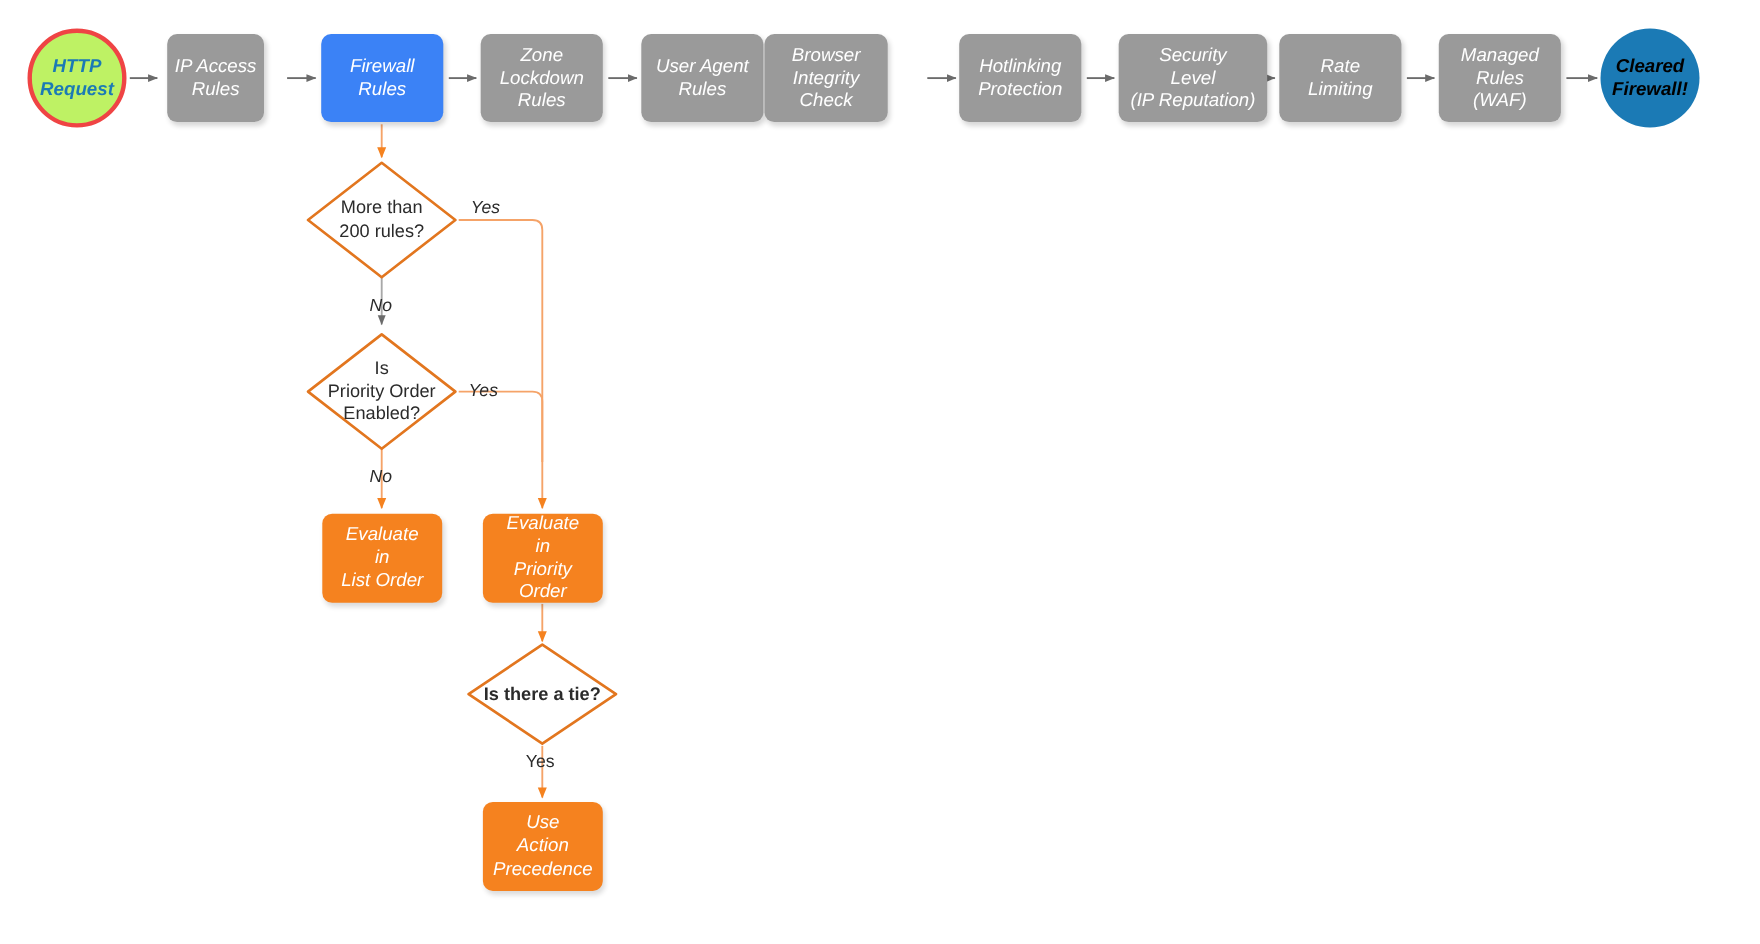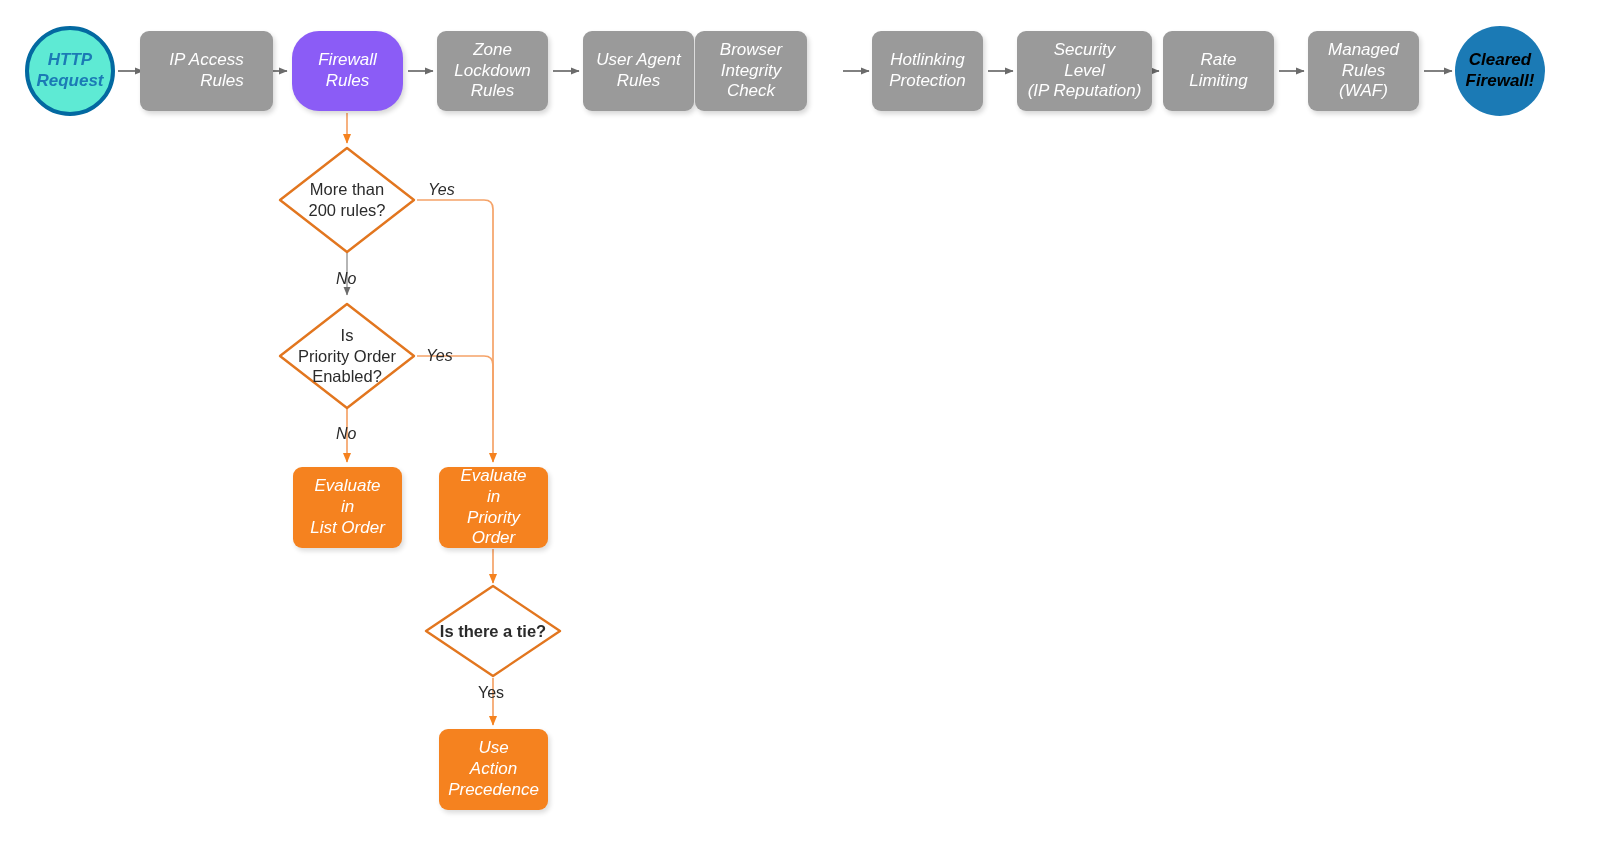--- a/index.html
+++ b/index.html
@@ -43,34 +43,33 @@
   .pbox {
     border-radius: 9px;
     background: #9a9a9a;
     color: #ffffff;
     font-style: italic;
     font-size: 17px;
     box-shadow: 2px 3px 5px rgba(0,0,0,0.16);
     padding: 2px 6px;
   }
   .pbox.accent {
-    background: #8b5cf6;
-    border-radius: 27px;
+    background: #3b82f6;
   }
 
   
   .circle {
     border-radius: 50%;
     font-weight: bold;
     font-style: italic;
     font-size: 17px;
   }
   .circle.start {
-    background: #5eead4;
-    border: 4px solid #0369a1;
+    background: #bef264;
+    border: 4px solid #ef4444;
     color: #1b7ab5;
   }
   .circle.end {
     background: #1b7ab5;
     color: #000000;
   }
 
   
   .diamond {
     background: transparent;
@@ -160,21 +159,21 @@
   <div class="node circle start" style="left:25px; top:26px; width:90px; height:90px;">
     <span class="boxtext">HTTP
 Request</span>
   </div>
 
   <div class="node circle end" style="left:1455px; top:26px; width:90px; height:90px;">
     <span class="boxtext">Cleared
 Firewall!</span>
   </div>
 
-  <div class="node pbox" style="left:140px; top:31px; width:133px; height:80px;text-align:right;">
+  <div class="node pbox" style="left:152px; top:31px; width:88px; height:80px;">
     <span class="boxtext">IP Access
 Rules</span>
   </div>
 
   <div class="node pbox accent" style="left:292px; top:31px; width:111px; height:80px;">
     <span class="boxtext">Firewall
 Rules</span>
   </div>
 
   <div class="node pbox" style="left:437px; top:31px; width:111px; height:80px;">

